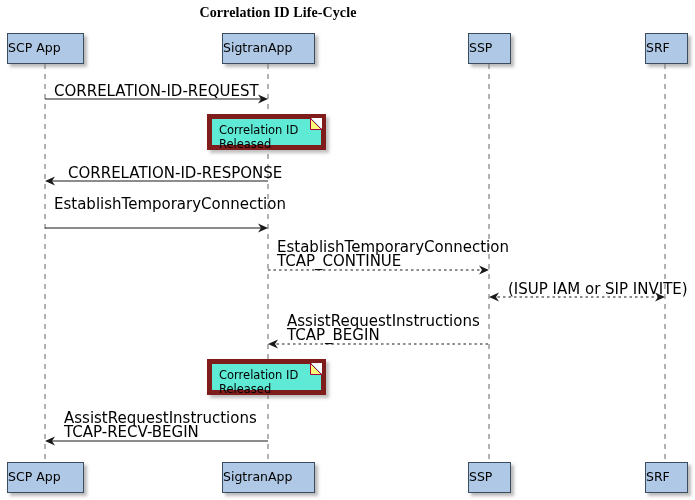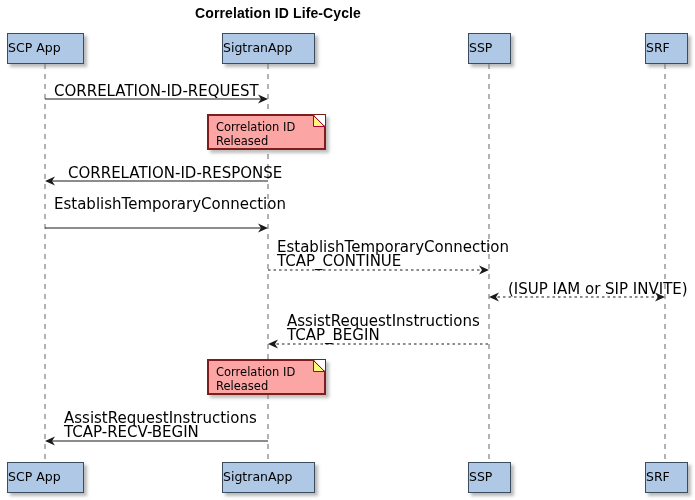--- a/index.html
+++ b/index.html
@@ -29,21 +29,21 @@
   }
   
   .diagram-title {
     position: absolute;
     left: 0;
     top: 5px;
     width: 556px;
     text-align: center;
     font-size: 14px;
     font-weight: bold;
-    font-family: Liberation Sans, sans-serif;
+    font-family: Liberation Serif, serif;
     letter-spacing: 0.1px;
     white-space: nowrap;
   }
   
   .participant {
     position: absolute;
     box-sizing: border-box;
     background: #AFC8E5;
     border: 1px solid #3B4C5E;
     box-shadow: 3px 3px 3px rgba(130,130,130,0.55);
@@ -52,22 +52,22 @@
     justify-content: flex-start;
     font-size: 12.5px;
     color: #000;
     line-height: 1;
     white-space: nowrap;
   }
   
   .note {
     position: absolute;
     box-sizing: border-box;
-    background: #fca5a5;
-    border: 2px solid #7f1d1d;
+    background: #5eead4;
+    border: 5px solid #7f1d1d;
     box-shadow: 3px 3px 3px rgba(130,130,130,0.5);
     padding: 4px 6px 4px 7px;
     font-size: 11.5px;
     line-height: 14px;
     color: #000;
     white-space: pre;
   }
   .note .fold-tri {
     position: absolute;
     right: -1px;

